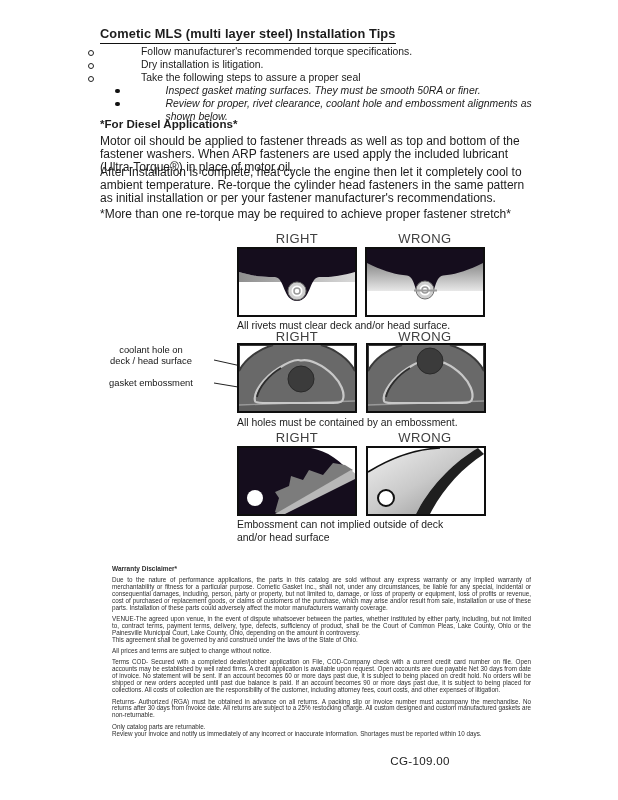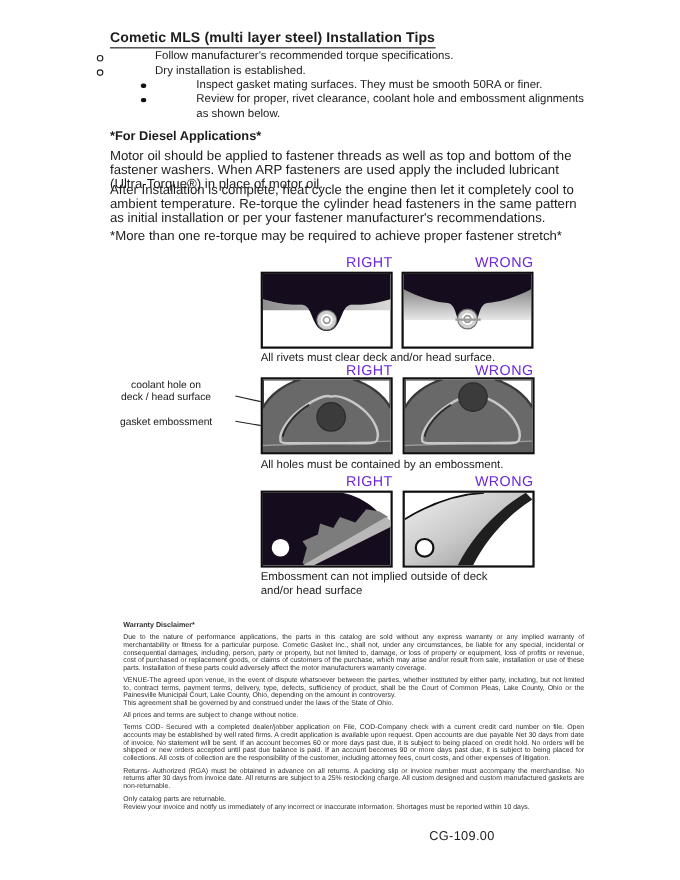--- a/index.html
+++ b/index.html
@@ -10,27 +10,27 @@
   }
   .abs{position:absolute;}
   .title{
     left:100px;top:26px;font-size:12.8px;font-weight:bold;
     border-bottom:1.6px solid #111;padding-bottom:2px;letter-spacing:.1px;
   }
   .bullets{left:88px;top:46px;width:448px;font-size:10.4px;line-height:12.9px;}
   .b-row{display:flex;align-items:flex-start;gap:43px;}
   .b-ring{width:4px;height:4px;border:1px solid #222;border-radius:50%;margin:4px 4px 0 0;flex:0 0 auto;}
   .b-dot{width:4.5px;height:4.5px;background:#111;border-radius:50%;margin:4px 3px 0 0;flex:0 0 auto;}
-  .b-sub{margin-left:40px;}
+  .b-sub{margin-left:27px;font-style:italic;}
   .h-diesel{left:100px;top:117px;font-size:11.6px;font-weight:bold;}
   .para{left:100px;width:440px;font-size:12px;line-height:12.9px;}
   .p1{top:135px;}
   .p2{top:166px;}
   .note{top:208px;}
-  .dlabel{width:120px;text-align:right;font-size:13px;letter-spacing:.4px;color:#6d28d9;}
+  .dlabel{width:120px;text-align:center;font-size:13px;letter-spacing:.4px;color:#404040;}
   .dbox{width:116px;height:66px;border:2px solid #0e0e0e;background:#fff;}
   .caption{font-size:10.4px;line-height:12.6px;color:#1c1c1c;white-space:pre-line;}
   .sidelabel{width:122px;text-align:center;font-size:9.4px;line-height:10.6px;color:#161616;white-space:pre-line;}
   .leader{pointer-events:none;}
   .legal{left:112px;top:566px;width:419px;font-size:6.3px;line-height:6.9px;color:#2e2e2e;text-align:justify;}
   .legal h4{margin:0 0 4px 0;font-size:6.5px;}
   .legal p{margin:0 0 4.5px 0;white-space:pre-line;}
   .footer{left:340px;top:754px;width:160px;text-align:center;font-size:11.6px;color:#222;letter-spacing:.3px;}
   svg{display:block;}
 </style>
@@ -41,21 +41,25 @@
 
   <div class="abs title">Cometic MLS (multi layer steel) Installation Tips</div>
 
   <div class="abs bullets">
     <div class="b-row">
       <span class="b-ring"></span>
       <span>Follow manufacturer's recommended torque specifications.</span>
     </div>
     <div class="b-row">
       <span class="b-ring"></span>
-      <span>Dry installation is established.</span>
+      <span>Dry installation is litigation.</span>
+    </div>
+    <div class="b-row">
+      <span class="b-ring"></span>
+      <span>Take the following steps to assure a proper seal</span>
     </div>
     <div class="b-row b-sub">
       <span class="b-dot"></span>
       <span>Inspect gasket mating surfaces.  They must be smooth 50RA or finer.</span>
     </div>
     <div class="b-row b-sub">
       <span class="b-dot"></span>
       <span>Review for proper, rivet clearance, coolant hole and embossment alignments as shown below.</span>
     </div>
   </div>

